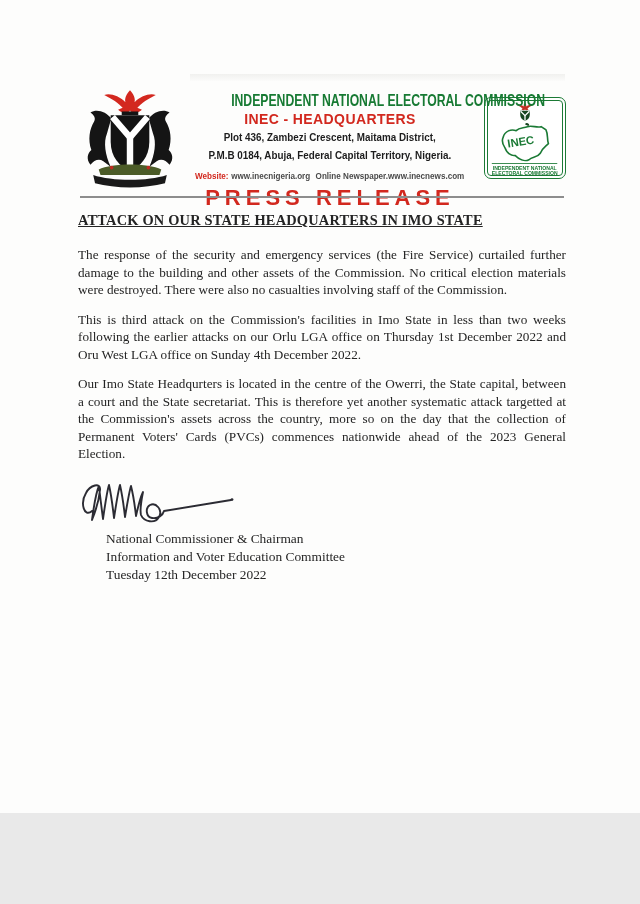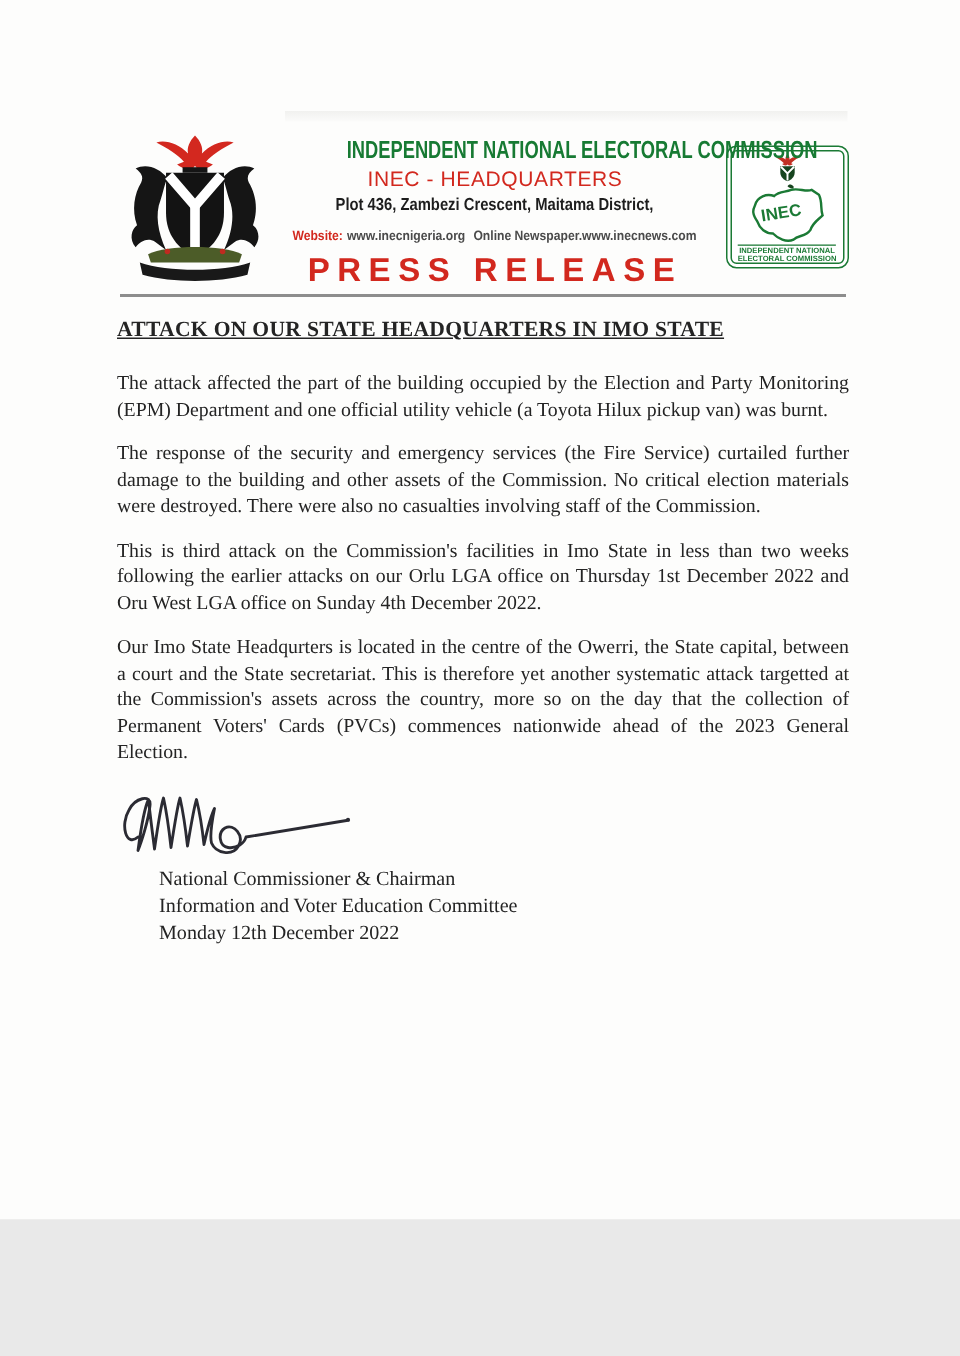--- a/index.html
+++ b/index.html
@@ -28,21 +28,21 @@
     font-family:"Liberation Sans", sans-serif;
     min-width:0;
   }
   .org-name {
     display:inline-block; white-space:nowrap;
     transform:scaleX(0.74); transform-origin:center;
     font-weight:bold; font-size:16.5px; line-height:17px;
     color:#177a33; letter-spacing:0px;
   }
   .office {
-    font-weight:normal; font-size:14px; line-height:16px;
+    font-weight:bold; font-size:14px; line-height:16px;
     color:#d2281e; letter-spacing:0.4px; margin-top:1px;
   }
   .addr {
     display:inline-block; white-space:nowrap;
     transform:scaleX(0.85); transform-origin:center;
     font-weight:bold; font-size:11.6px; line-height:13.5px;
     color:#1d1d1d;
   }
   .website-line {
     margin-top:2px;
@@ -127,20 +127,21 @@
       <circle cx="30" cy="86" r="2" fill="#c02a20"></circle>
       <circle cx="70" cy="86" r="2" fill="#c02a20"></circle>
 
       <path d="M10 94 C30 101 70 101 90 94 L88 103 C66 109 34 109 12 103 Z" fill="#191919"></path>
     </svg>
 
     <div class="head-center">
       <span class="org-name">INDEPENDENT NATIONAL ELECTORAL COMMISSION</span>
       <div class="office">INEC - HEADQUARTERS</div>
       <div><span class="addr">Plot 436, Zambezi Crescent, Maitama District,</span></div>
+      <div><span class="addr">P.M.B 0184, Abuja, Federal Capital Territory, Nigeria.</span></div>
       <span class="website-line"><span class="website-inner"><span class="lbl">Website:</span><span>www.inecnigeria.org</span><span class="np">Online Newspaper.www.inecnews.com</span></span></span>
       <div class="press">PRESS RELEASE</div>
     </div>
 
     <div class="inec-box">
       <svg width="30" height="20" viewBox="0 0 36 24" aria-hidden="true">
         <path d="M18 1 C16.5 2.5 16 4 16.5 5.5 C14 3.5 11 3 8.5 3.8 C11 5.2 13.5 7 15 8.5 L13.5 9.2 C15 10.6 17 10.8 18 9.5 C19 10.8 21 10.6 22.5 9.2 L21 8.5 C22.5 7 25 5.2 27.5 3.8 C25 3 22 3.5 19.5 5.5 C20 4 19.5 2.5 18 1 Z" fill="#c23024"></path>
         <path d="M12 11 L24 11 L24 16 C24 20 21 22.5 18 23.5 C15 22.5 12 20 12 16 Z" fill="#17441f"></path>
         <path d="M12.5 11.5 L18 17 L23.5 11.5" stroke="#fff" stroke-width="1.6" fill="none"></path>
         <line x1="18" y1="17" x2="18" y2="23" stroke="#fff" stroke-width="1.6"></line>
@@ -155,36 +156,35 @@
         <div>ELECTORAL COMMISSION</div>
       </div>
     </div>
   </div>
 
   <div class="head-rule"></div>
 
   <div class="doc-body">
     <h1 class="doc-title">ATTACK ON OUR STATE HEADQUARTERS IN IMO STATE</h1>
 
-    <p>The attack affected the part of the building occupied by the Election and Party Monitoring (EPM) Department and one official utility vehicle (a Toyota Hilux pickup van) was burnt.</p>
     <p>The response of the security and emergency services (the Fire Service) curtailed further damage to the building and other assets of the Commission. No critical election materials were destroyed. There were also no casualties involving staff of the Commission.</p>
     <p>This is third attack on the Commission's facilities in Imo State in less than two weeks following the earlier attacks on our Orlu LGA office on Thursday 1st December 2022 and Oru West LGA office on Sunday 4th December 2022.</p>
     <p>Our Imo State Headqurters is located in the centre of the Owerri, the State capital, between a court and the State secretariat. This is therefore yet another systematic attack targetted at the Commission's assets across the country, more so on the day that the collection of Permanent Voters' Cards (PVCs) commences nationwide ahead of the 2023 General Election.</p>
 
     <svg class="sig-svg" width="162" height="52" viewBox="0 0 162 52" aria-hidden="true">
       <path d="M14 36 C6 43 2 28 8 18 C12 10 23 7 22 15 C21 25 16 40 14 45
                C16 30 19 15 21 11 C22 21 24 36 25 44
                C27 30 30 13 31 10 C33 19 35 34 36 43
                C38 30 41 13 42 10 C44 19 46 33 47 42
                C49 30 52 14 53 11 C55 19 57 32 58 41
                C60 32 63 21 65 17 C63 27 62 36 63 40
                C66 47 77 49 81 42 C85 35 78 27 72 30
                C67 33 68 42 74 43 C80 44 85 40 86 36
                L153 25" stroke="#2b2b33" stroke-width="1.9" fill="none" stroke-linecap="round" stroke-linejoin="round"></path>
       <circle cx="154" cy="24.6" r="1.4" fill="#2b2b33"></circle>
     </svg>
 
     <div class="sig-line">National Commissioner &amp; Chairman</div>
     <div class="sig-line">Information and Voter Education Committee</div>
-    <div class="sig-line">Monday 12th December 2022</div>
+    <div class="sig-line">Tuesday 12th December 2022</div>
   </div>
 
 </div>
 
 </body></html>

